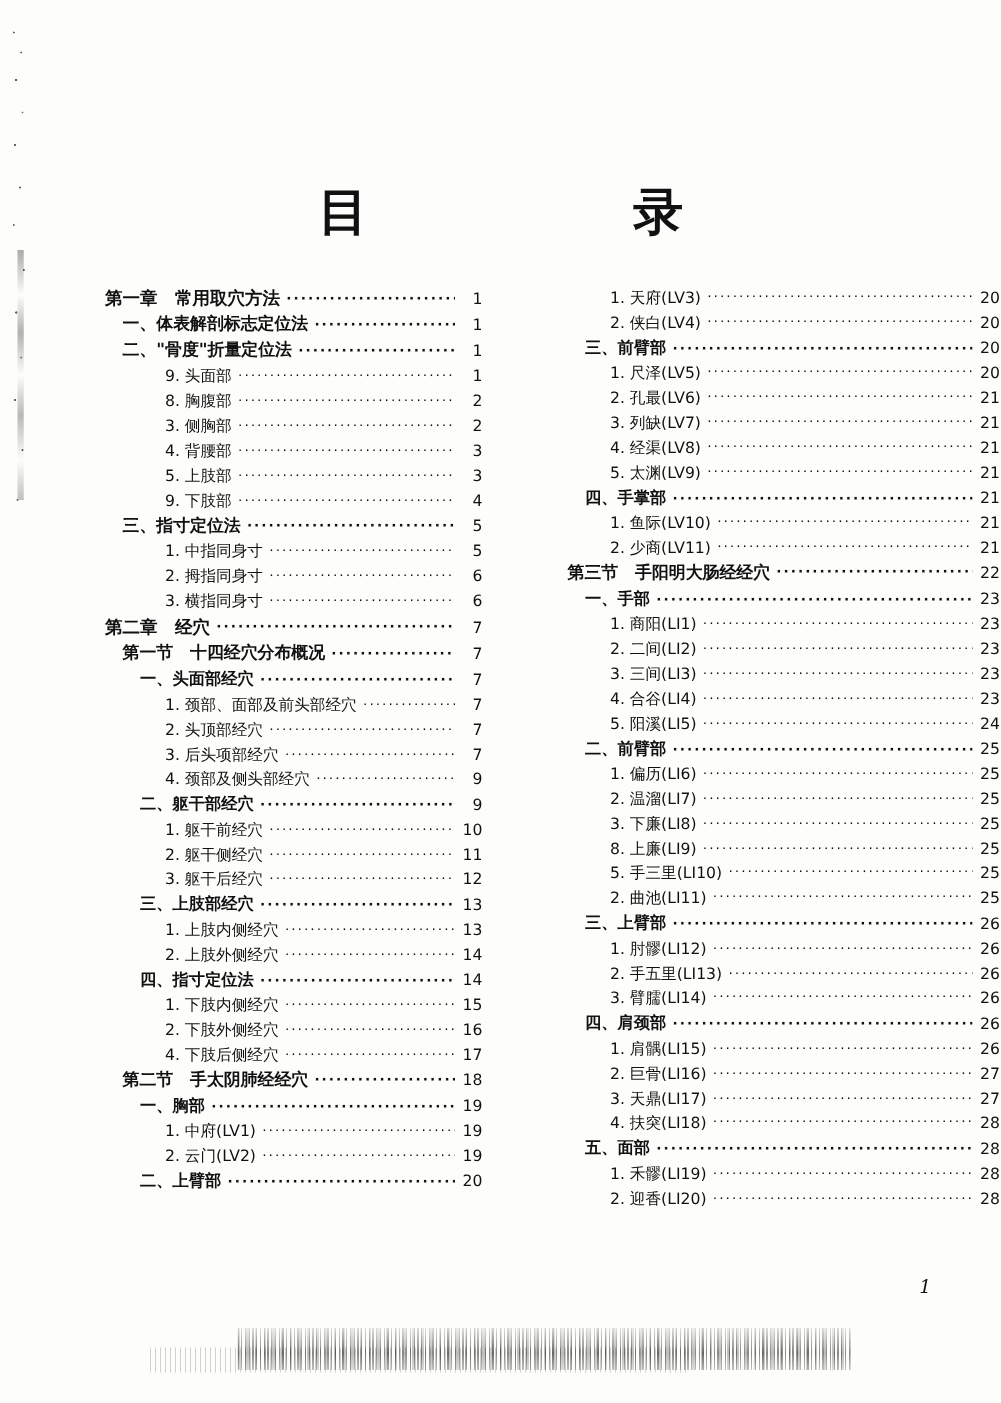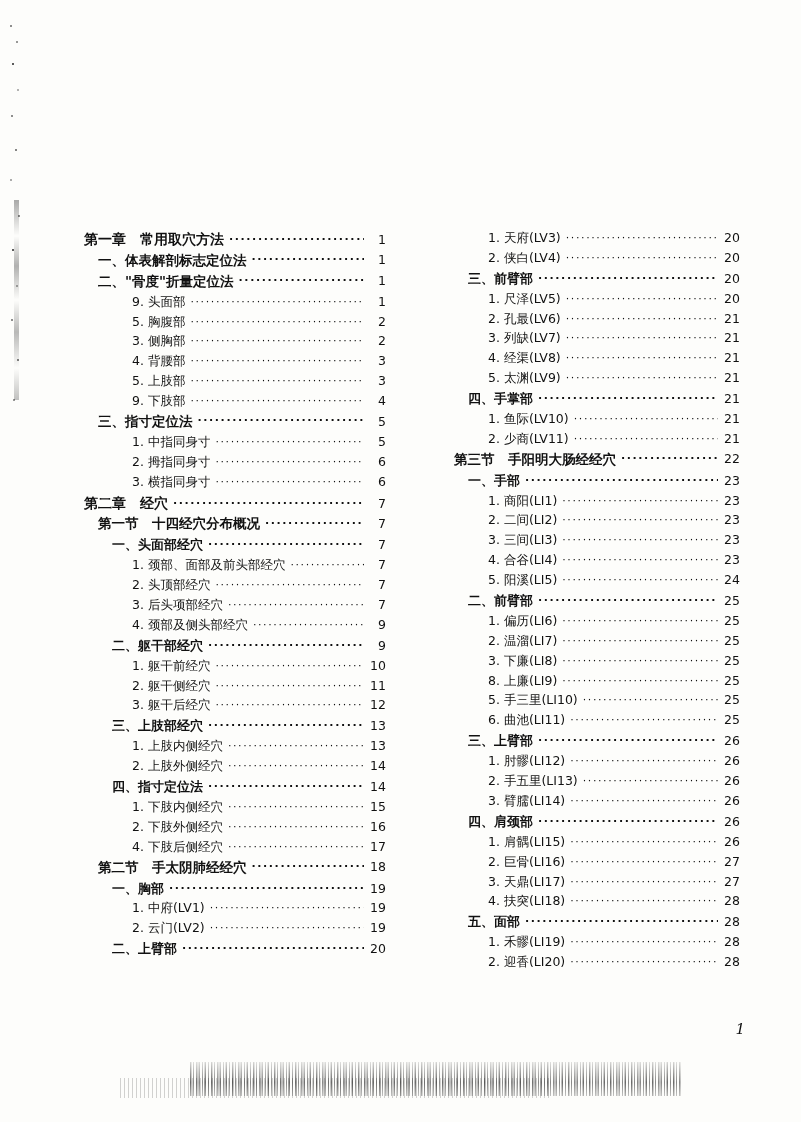--- a/index.html
+++ b/index.html
@@ -46,21 +46,21 @@
     letter-spacing:44px;
     text-indent:44px;
     font-family:"DejaVu Sans","Liberation Sans",sans-serif;
   }
   .cols{
     position:absolute;top:232px;left:0;width:646px;
     display:flex;
   }
   .col{width:400px;padding:0 0 0 0;box-sizing:border-box;}
   .col.left{padding-left:84px;padding-right:14px;}
-  .col.right{padding-left:40px;padding-right:60px;}
+  .col.right{padding-left:40px;}
   .row{
     display:flex;align-items:baseline;
     font-size:12.5px;
     line-height:1.0;
     margin-bottom:7.4px;
     white-space:nowrap;
   }
   .row .lab{flex:0 0 auto;}
   .row .dots{
     flex:1 1 auto;
@@ -70,21 +70,21 @@
     letter-spacing:1.6px;
     color:#111;
     transform:translateY(-1px);
   }
   .row .pg{flex:0 0 auto;text-align:right;min-width:18px;font-size:12.5px;}
   
   .lv0{font-weight:bold;font-size:14px;margin-left:0px;}
   .lv0 .pg{font-size:12.5px;font-weight:normal;}
   .lv1{font-weight:bold;font-size:13.5px;margin-left:14px;align-items:center;}
   .lv1 .pg{font-weight:normal;font-size:12.5px;}
-  .lv2{font-weight:bold;font-size:13px;margin-left:28px;}
+  .lv2{font-weight:bold;font-size:13px;margin-left:28px;align-items:flex-end;}
   .lv2 .pg{font-weight:normal;font-size:12.5px;}
   .lv3{font-weight:normal;font-size:12.5px;margin-left:48px;}
   .pagenum{
     position:absolute;right:56px;top:1020px;
     font-style:italic;font-size:15px;font-family:"DejaVu Serif","Liberation Serif",serif;
   }
   
   .bottom-smudge{
     position:absolute;left:190px;right:120px;top:1062px;height:34px;
     background:
@@ -101,20 +101,21 @@
   }
 </style>
 </head>
 <body>
 
 <div class="page">
 
   <div class="edge-noise"></div>
   <div class="edge-noise2"></div>
 
+  <div class="title">目　　录</div>
 
   <div class="cols">
     <div class="col left" id="col-left">
         <div class="row lv0">
           <span class="lab">第一章　常用取穴方法</span>
           <span class="dots">····························································</span>
           <span class="pg">1</span>
         </div>
         <div class="row lv1">
           <span class="lab">一、体表解剖标志定位法</span>
@@ -125,21 +126,21 @@
           <span class="lab">二、"骨度"折量定位法</span>
           <span class="dots">····························································</span>
           <span class="pg">1</span>
         </div>
         <div class="row lv3">
           <span class="lab">9. 头面部</span>
           <span class="dots">····························································</span>
           <span class="pg">1</span>
         </div>
         <div class="row lv3">
-          <span class="lab">5. 胸腹部</span>
+          <span class="lab">8. 胸腹部</span>
           <span class="dots">····························································</span>
           <span class="pg">2</span>
         </div>
         <div class="row lv3">
           <span class="lab">3. 侧胸部</span>
           <span class="dots">····························································</span>
           <span class="pg">2</span>
         </div>
         <div class="row lv3">
           <span class="lab">4. 背腰部</span>
@@ -407,21 +408,21 @@
           <span class="lab">8. 上廉(LI9)</span>
           <span class="dots">····························································</span>
           <span class="pg">25</span>
         </div>
         <div class="row lv3">
           <span class="lab">5. 手三里(LI10)</span>
           <span class="dots">····························································</span>
           <span class="pg">25</span>
         </div>
         <div class="row lv3">
-          <span class="lab">6. 曲池(LI11)</span>
+          <span class="lab">2. 曲池(LI11)</span>
           <span class="dots">····························································</span>
           <span class="pg">25</span>
         </div>
         <div class="row lv2">
           <span class="lab">三、上臂部</span>
           <span class="dots">····························································</span>
           <span class="pg">26</span>
         </div>
         <div class="row lv3">
           <span class="lab">1. 肘髎(LI12)</span>

